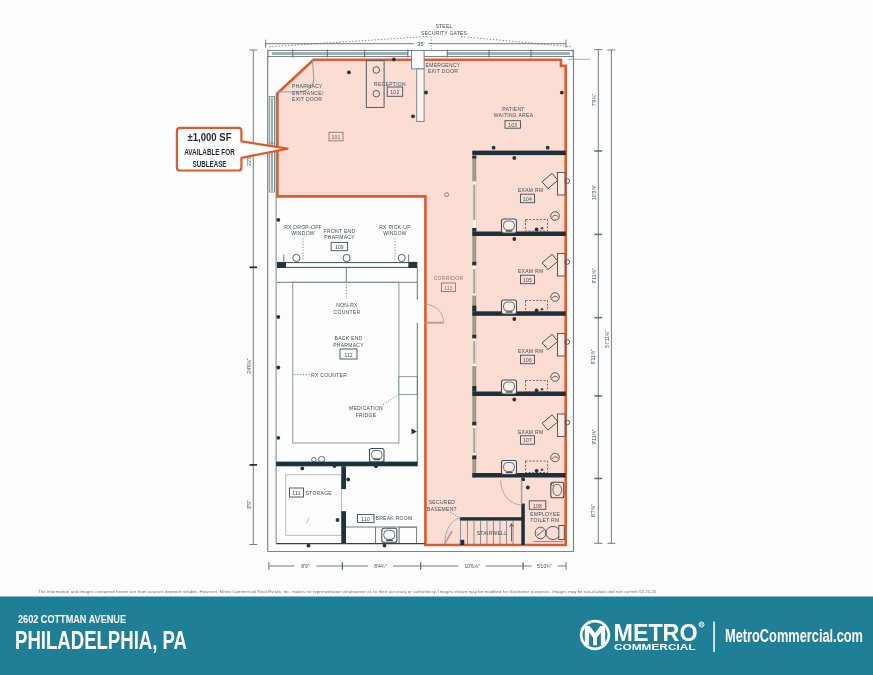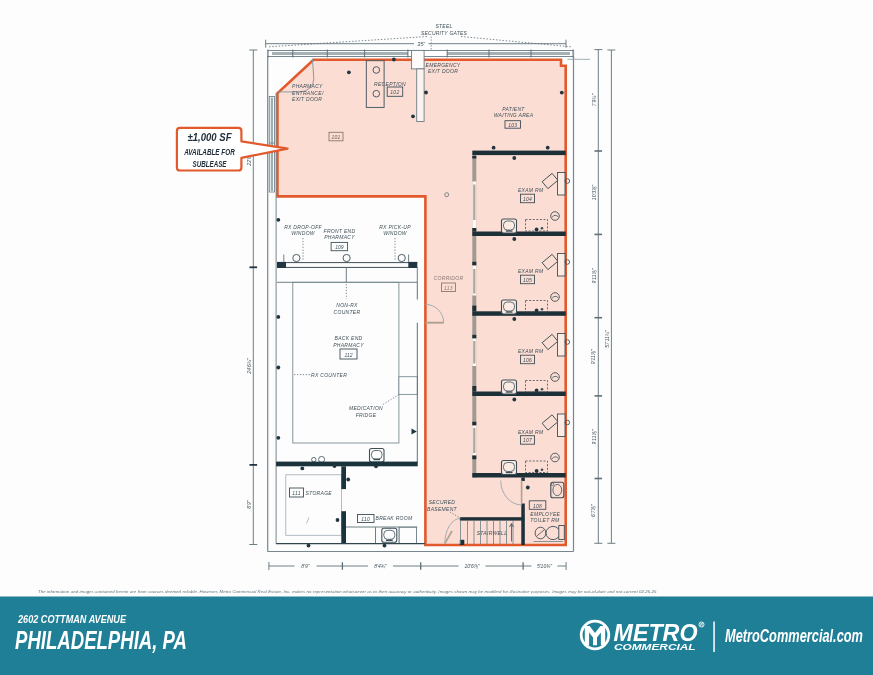--- a/index.html
+++ b/index.html
@@ -1,16 +1,16 @@
 <!DOCTYPE html>
 <html><head>
 <meta charset="utf-8">
 <style>
   html,body{margin:0;padding:0;background:#ffffff;}
-  #page{width:873px;height:675px;position:relative;overflow:hidden;background:#5eead4;font-style:italic;}
+  #page{width:873px;height:675px;position:relative;overflow:hidden;background:#5eead4;}
   svg{display:block;}
   text{font-family:"Liberation Sans", sans-serif;}
 </style>
 </head>
 <body>
 <div id="page">
 <svg width="873" height="675" viewBox="0 0 873 675">
 
 <rect x="0" y="0" width="873" height="675" fill="#fdfdfd"></rect>
 

